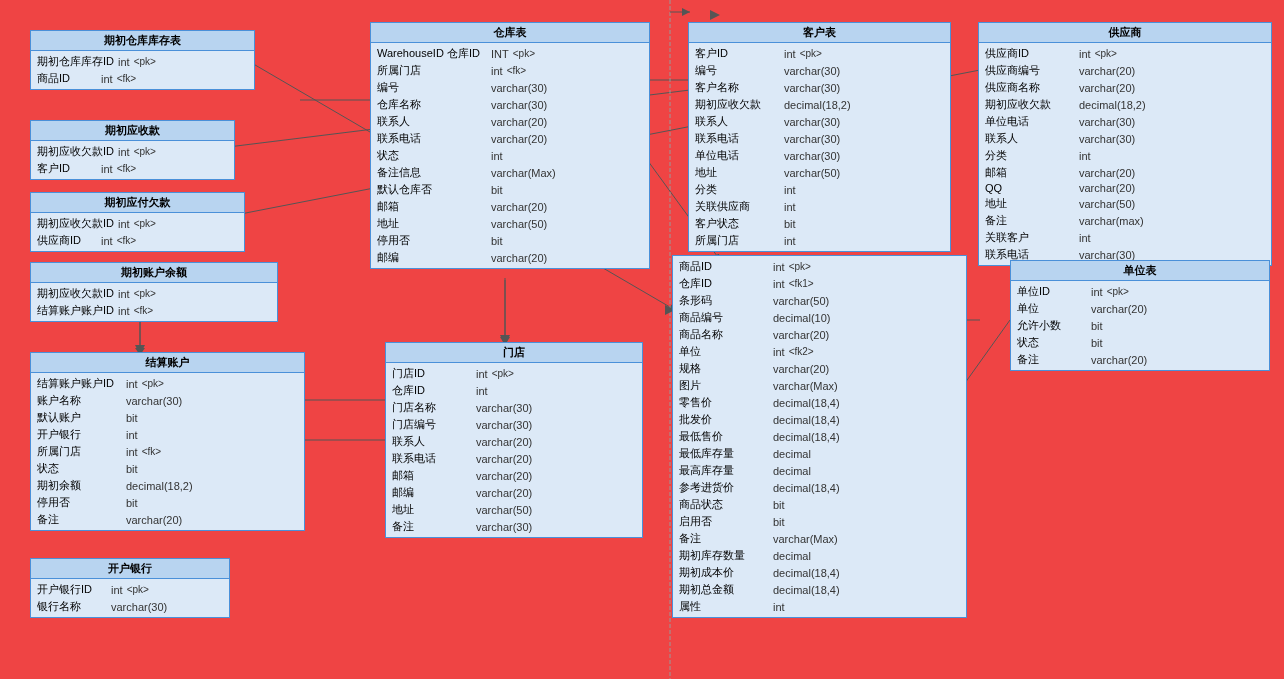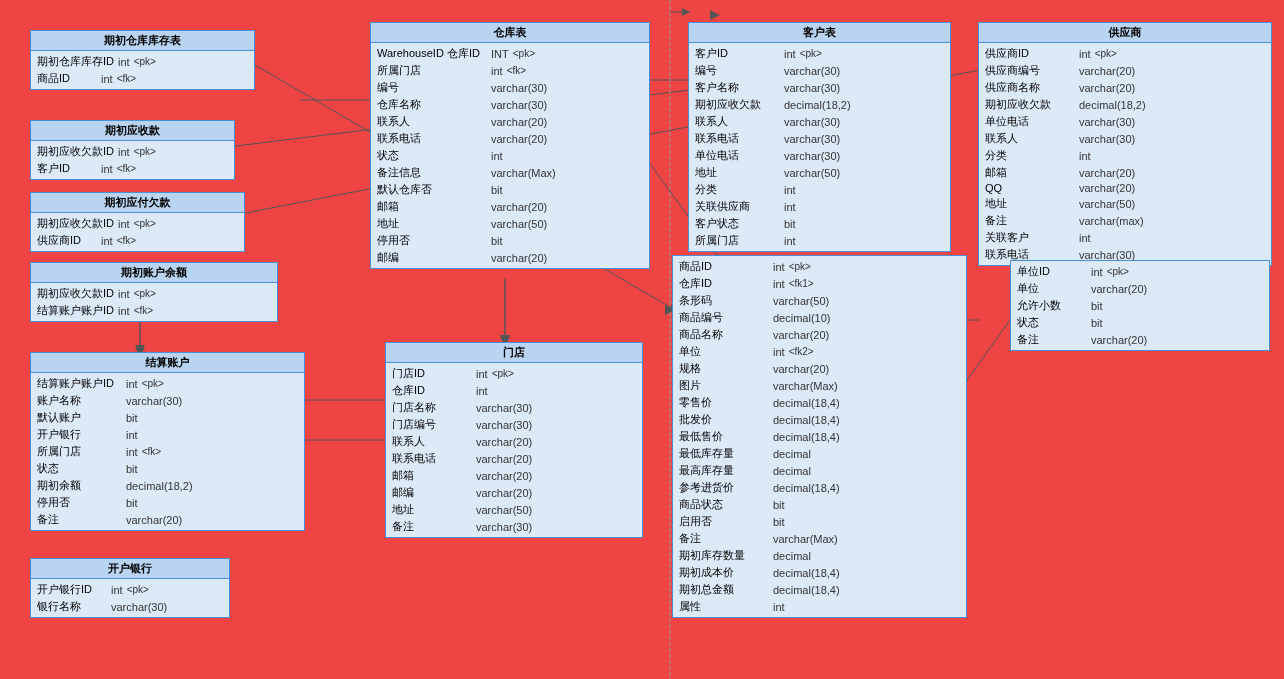--- a/index.html
+++ b/index.html
@@ -546,20 +546,21 @@
         <span class="field-type">int</span>
       </div>
       <div class="entity-row">
         <span class="field-name" style="min-width:90px;">联系电话</span>
         <span class="field-type">varchar(30)</span>
       </div>
     </div>
   </div>
 
   <div class="entity-box" style="left:1010px;top:260px;width:260px;">
+    <div class="entity-title">单位表</div>
     <div class="entity-body">
       <div class="entity-row">
         <span class="field-name" style="min-width:70px;">单位ID</span>
         <span class="field-type">int</span>
         <span class="field-pk">&lt;pk&gt;</span>
       </div>
       <div class="entity-row">
         <span class="field-name" style="min-width:70px;">单位</span>
         <span class="field-type">varchar(20)</span>
       </div>

